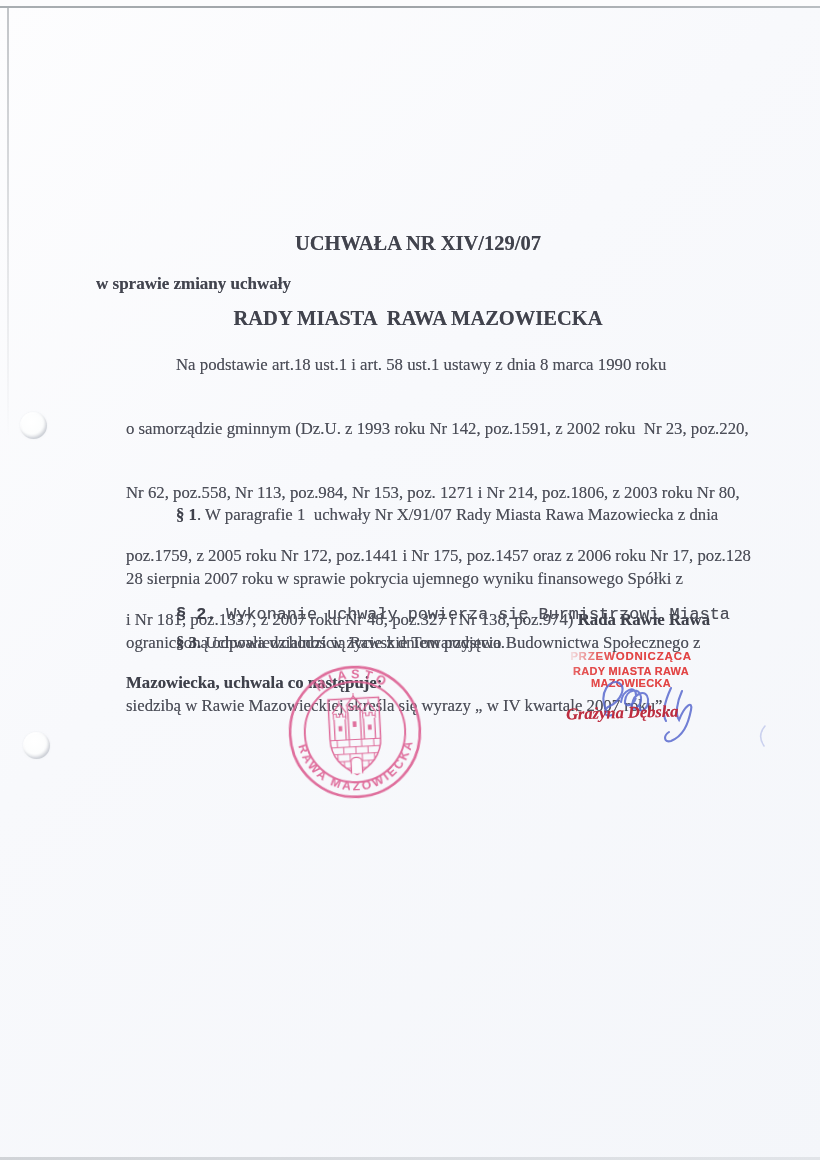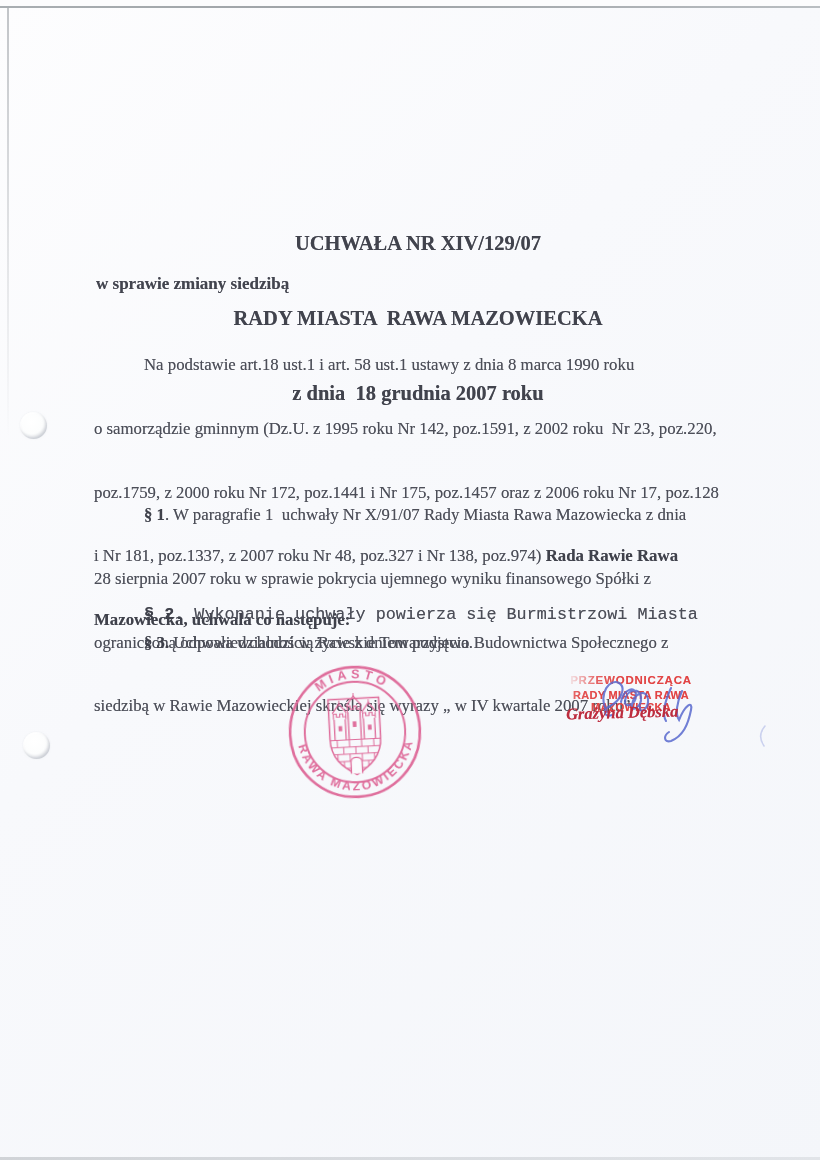--- a/index.html
+++ b/index.html
@@ -24,21 +24,21 @@
     background:linear-gradient(90deg,rgba(170,175,180,.5),rgba(190,195,200,.35));}
   .hole{
     position:absolute;width:27px;height:27px;border-radius:50%;
     background:radial-gradient(circle at 42% 36%, #ffffff 0%, #fcfdfd 52%, #e9ebee 78%, #f5f6f8 100%);
     box-shadow: inset -1.5px -2px 3px rgba(150,156,168,.38), inset 1px 1.5px 2px rgba(255,255,255,.95), 0 0 2px rgba(200,204,210,.3);
   }
   .hole-1{left:20px;top:412px;}
   .hole-2{left:23px;top:732px;}
 
   
-  .typed{color:#4c4e58;text-shadow:0 0 .5px rgba(70,72,84,.55);}
+  .typed{color:#4c4e58;text-shadow:0 0 .5px rgba(70,72,84,.55);margin-left:32px;}
   .title-block{
     position:absolute;left:215px;top:181px;width:406px;
     text-align:center;font-weight:bold;font-size:20.5px;line-height:25px;
     color:#41434d;text-shadow:0 0 .6px rgba(58,60,72,.6);
     white-space:pre;
   }
   .subject{
     position:absolute;left:96px;top:274px;
     font-weight:bold;font-size:17px;color:#43454f;
     text-shadow:0 0 .5px rgba(60,62,74,.55);white-space:pre;
@@ -54,21 +54,20 @@
   
   .seal{
     position:absolute;left:284px;top:661px;width:142px;height:142px;
     opacity:.92;filter:blur(.2px);transform:rotate(-3deg);
   }
   
   .stamp-block{
     position:absolute;left:538px;top:650px;width:186px;text-align:center;
     font-family:"Liberation Sans", sans-serif;color:#e24444;
     text-shadow:0 0 .4px rgba(226,68,68,.5);
-    margin-top:24px;
   }
   .stamp-line1{font-size:11.5px;letter-spacing:.8px;font-weight:bold;
     -webkit-mask-image:linear-gradient(90deg,rgba(0,0,0,.15) 18%,rgba(0,0,0,.85) 32%,#000 45%);
     mask-image:linear-gradient(90deg,rgba(0,0,0,.15) 18%,rgba(0,0,0,.85) 32%,#000 45%);}
   .stamp-line2{font-size:11px;letter-spacing:.3px;margin-top:3px;font-weight:bold;
     -webkit-mask-image:linear-gradient(90deg,rgba(0,0,0,.2) 0%,rgba(0,0,0,.9) 22%,#000 35%);
     mask-image:linear-gradient(90deg,rgba(0,0,0,.2) 0%,rgba(0,0,0,.9) 22%,#000 35%);}
   .signatory-name{
     position:absolute;left:566px;top:703px;
     font-weight:bold;font-style:italic;font-size:16.5px;color:#bd2c3e;
@@ -86,29 +85,29 @@
   <div class="scan-edge-top"></div>
   <div class="scan-edge-left"></div>
   <div class="scan-edge-bottom"></div>
 
   <div class="hole hole-1"></div>
   <div class="hole hole-2"></div>
 
   <div class="title-block">
     <div>UCHWAŁA NR XIV/129/07</div>
     <div>RADY MIASTA  RAWA MAZOWIECKA</div>
-    <div>z dnia  18 grudnia 2007 roku</div>
   </div>
 
-  <div class="subject">w sprawie zmiany siedzibą</div>
+  <div class="subject">w sprawie zmiany uchwały</div>
 
   <div class="body-block typed preamble">
     <div class="indent">Na podstawie art.18 ust.1 i art. 58 ust.1 ustawy z dnia 8 marca 1990 roku</div>
-    <div>o samorządzie gminnym (Dz.U. z 1995 roku Nr 142, poz.1591, z 2002 roku  Nr 23, poz.220,</div>
-    <div>poz.1759, z 2000 roku Nr 172, poz.1441 i Nr 175, poz.1457 oraz z 2006 roku Nr 17, poz.128</div>
+    <div>o samorządzie gminnym (Dz.U. z 1993 roku Nr 142, poz.1591, z 2002 roku  Nr 23, poz.220,</div>
+    <div>Nr 62, poz.558, Nr 113, poz.984, Nr 153, poz. 1271 i Nr 214, poz.1806, z 2003 roku Nr 80,</div>
+    <div>poz.1759, z 2005 roku Nr 172, poz.1441 i Nr 175, poz.1457 oraz z 2006 roku Nr 17, poz.128</div>
     <div><span>i Nr 181, poz.1337, z 2007 roku Nr 48, poz.327 i Nr 138, poz.974) </span><span class="b">Rada Rawie Rawa</span></div>
     <div class="b">Mazowiecka, uchwala co następuje:</div>
   </div>
 
   <div class="body-block typed sec1">
     <div class="indent"><span class="b">§ 1</span><span>. W paragrafie 1  uchwały Nr X/91/07 Rady Miasta Rawa Mazowiecka z dnia</span></div>
     <div>28 sierpnia 2007 roku w sprawie pokrycia ujemnego wyniku finansowego Spółki z</div>
     <div>ograniczoną odpowiedzialnością Rawskie Towarzystwo Budownictwa Społecznego z</div>
     <div>siedzibą w Rawie Mazowieckiej skreśla się wyrazy „ w IV kwartale 2007 roku” .</div>
   </div>

